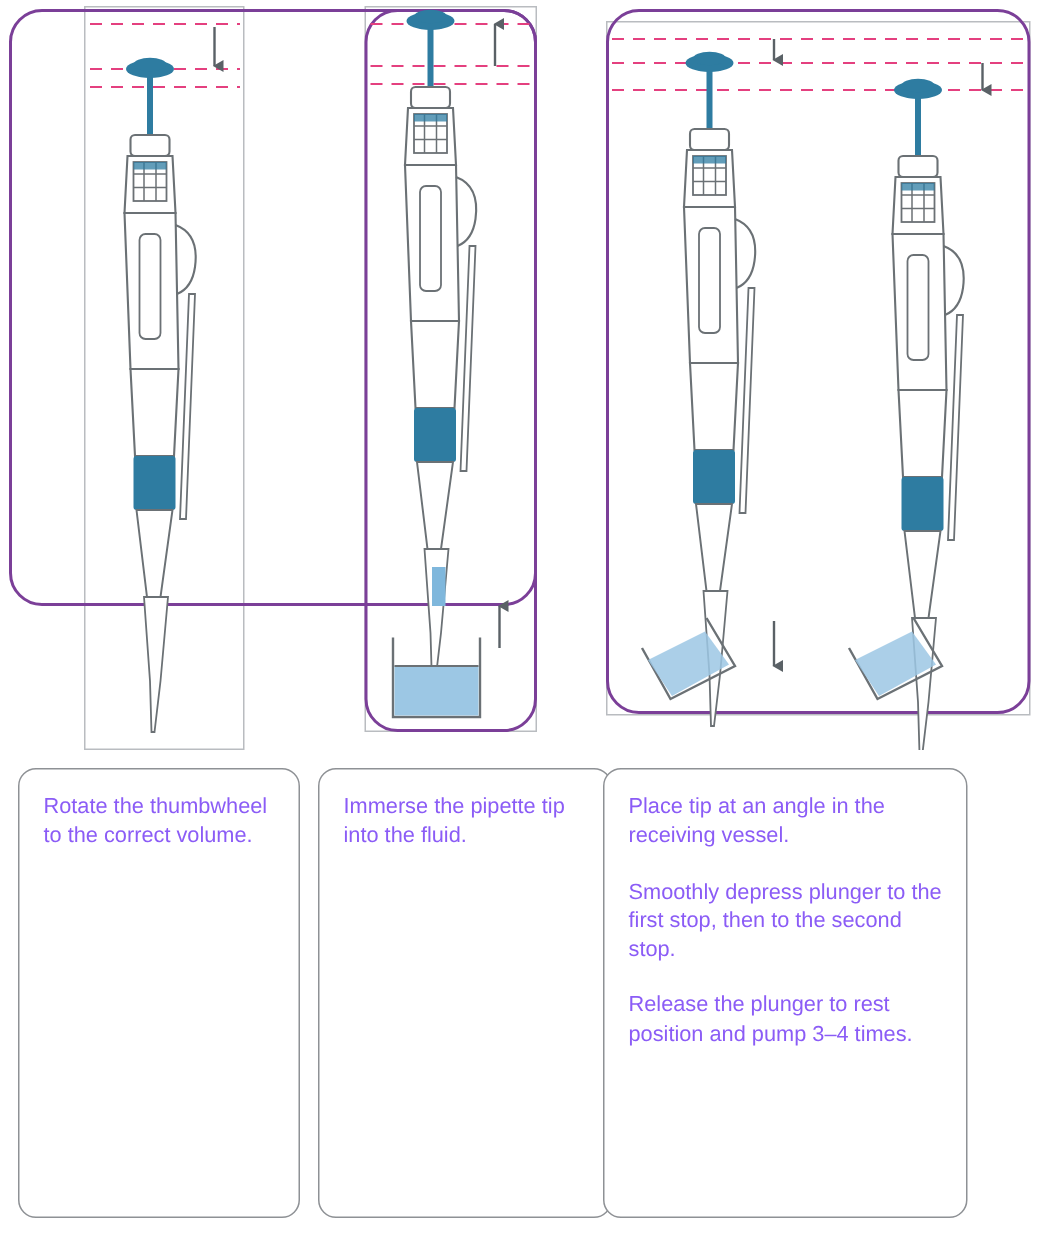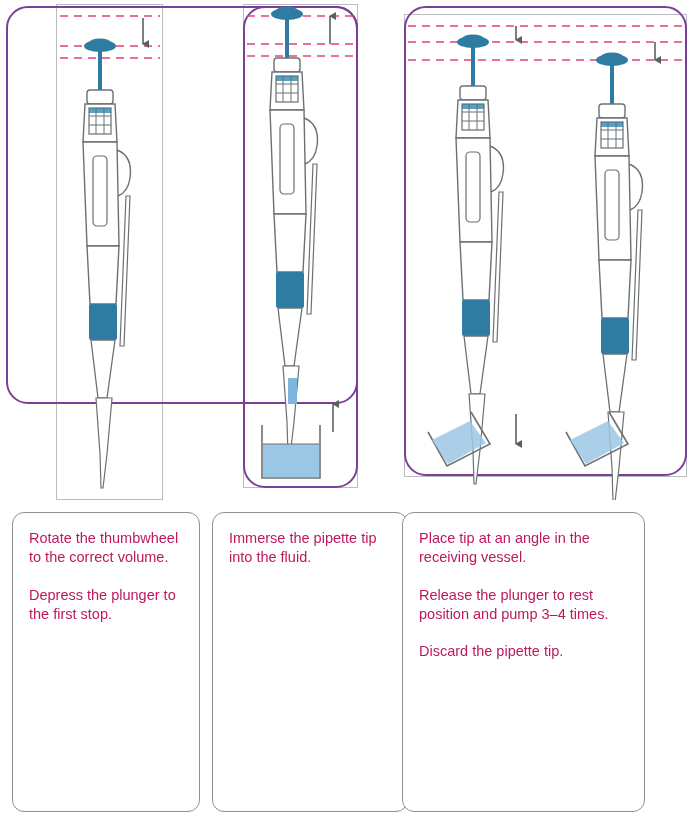--- a/index.html
+++ b/index.html
@@ -74,21 +74,21 @@
     padding: 16px 14px 10px 16px;
   }
   #card-1 { left: 12px;  top: 4px; width: 188px; height: 300px; }
   #card-2 { left: 212px; top: 4px; width: 196px; height: 300px; }
   #card-3 { left: 402px; top: 4px; width: 243px; height: 300px; }
 
   .card p {
     margin: 0 0 18px 0;
     font-size: 14.5px;
     line-height: 1.33;
-    color: #be185d;
+    color: #8b5cf6;
   }
   .card p:last-child { margin-bottom: 0; }
 </style>
 </head>
 <body>
 
 <div class="stage">
 
   <div class="illo-band">
 
@@ -214,27 +214,26 @@
 
         <line x1="516" y1="414" x2="516" y2="444" stroke="#5a6166" stroke-width="1.6" marker-end="url(#arrowhead-grey)"></line>
       </g>
     </svg>
   </div>
 
   <div class="cards">
 
     <div class="card" id="card-1">
       <p>Rotate the thumbwheel to the correct volume.</p>
-      <p>Depress the plunger to the first stop.</p>
     </div>
 
     <div class="card" id="card-2">
       <p>Immerse the pipette tip into the fluid.</p>
     </div>
 
     <div class="card" id="card-3">
       <p>Place tip at an angle in the receiving vessel.</p>
+      <p>Smoothly depress plunger to the first stop, then to the second stop.</p>
       <p>Release the plunger to rest position and pump 3–4 times.</p>
-      <p>Discard the pipette tip.</p>
     </div>
   </div>
 
 </div>
 
 </body></html>

